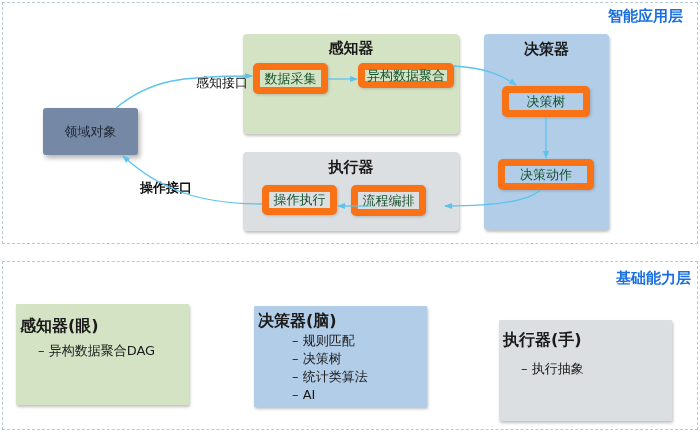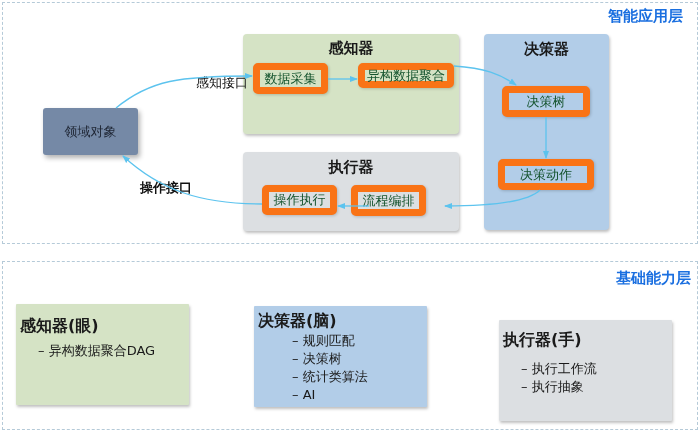--- a/index.html
+++ b/index.html
@@ -84,16 +84,15 @@
     <li>规则匹配</li>
     <li>决策树</li>
     <li>统计类算法</li>
     <li>AI</li>
   </ul>
 </div>
 
 <div class="cap grey" style="left:488px; top:320px; width:173px; height:101px;margin-left:11px;">
   <div class="cap-title" style="left:4px; top:10px;">执行器(手)</div>
   <ul class="cap-list" style="left:22px; top:40px;">
-    <li>执行工作流</li>
     <li>执行抽象</li>
   </ul>
 </div>
 
 </body></html>

